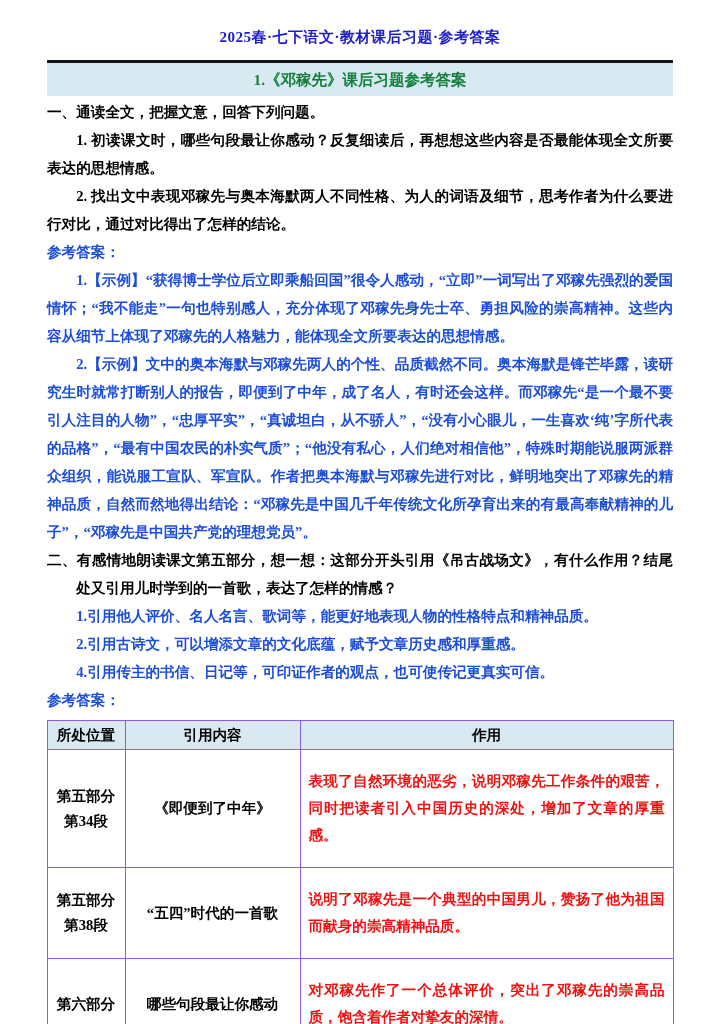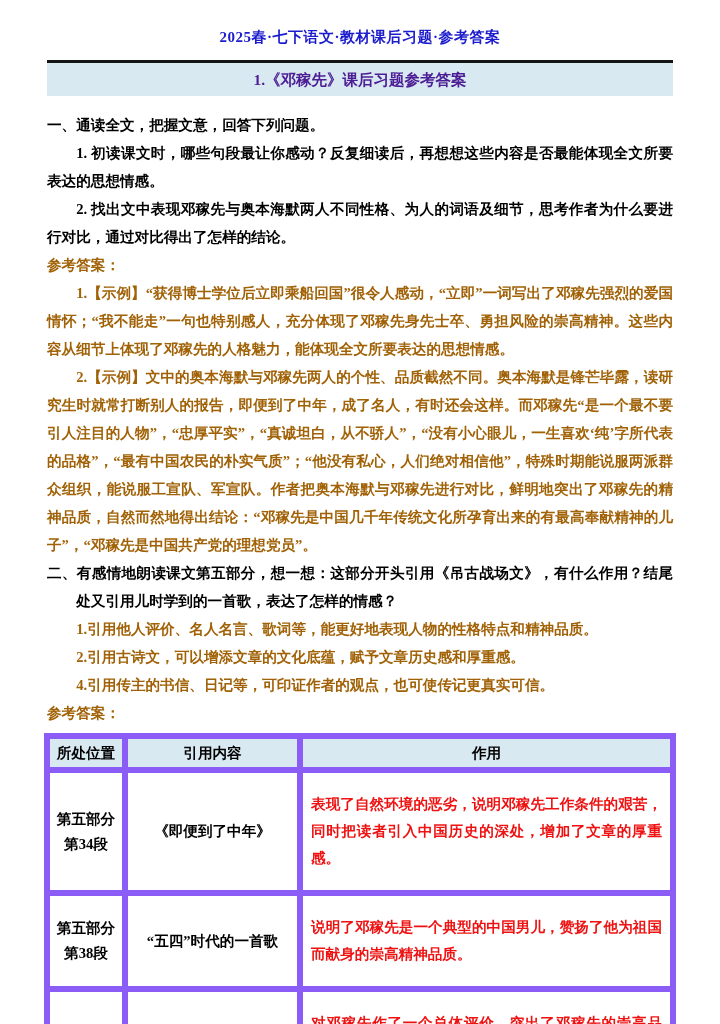--- a/index.html
+++ b/index.html
@@ -22,40 +22,40 @@
     letter-spacing: 0.5px;
   }
   .banner {
     margin: 11px 47px 0 47px;
     border-top: 3px solid #141414;
     background: #d9e9f1;
     height: 33px;
     line-height: 33px;
     text-align: center;
     font-size: 15.5px;
-    color: #4c1d95;
+    color: #15803d;
   }
   .content {
-    margin: 15px 47px 0 47px;
+    margin: 2px 47px 0 47px;
     font-size: 14.6px;
     line-height: 28px;
     text-align: justify;
   }
   .content p { margin: 0; }
   .indent-first { text-indent: 2em; }
   .hanging { padding-left: 2em; text-indent: -2em; }
-  .red { color: #a16207; }
+  .red { color: #1d4ed8; }
   table.ref-table {
     width: 626px;
     margin: 6px auto 0 auto;
     border-collapse: collapse;
     table-layout: fixed;
   }
   table.ref-table th, table.ref-table td {
-    border: 6px solid #8b5cf6;
+    border: 1px solid #8b5cf6;
     font-size: 14.6px;
   }
   table.ref-table th {
     background: #d9e9f1;
     height: 26px;
     font-weight: bold;
     text-align: center;
   }
   col.c1 { width: 78px; }
   col.c2 { width: 175px; }

